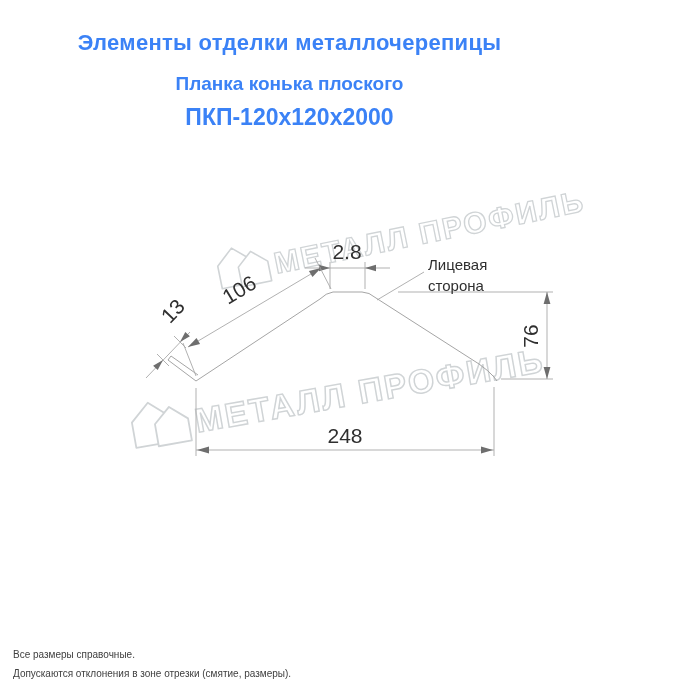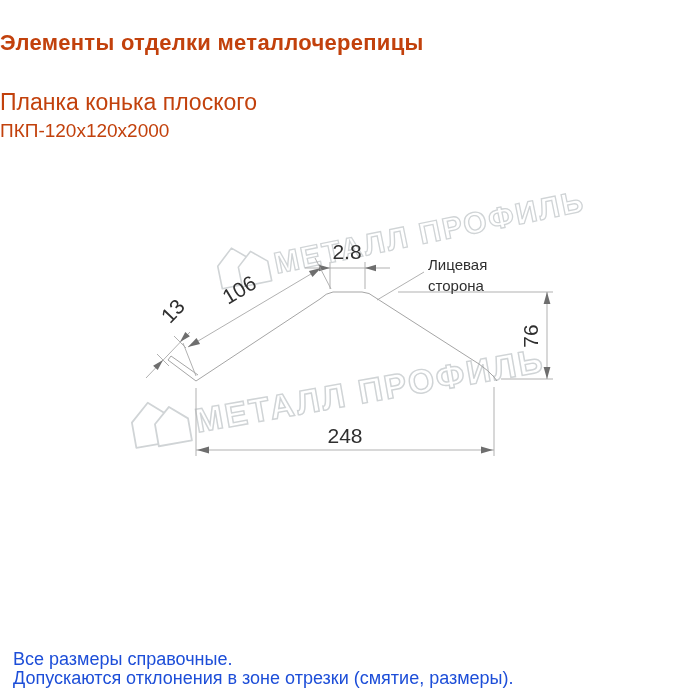--- a/index.html
+++ b/index.html
@@ -1,26 +1,26 @@
 <!DOCTYPE html>
 <html><head>
 <meta charset="utf-8">
 <style>
   html,body{margin:0;padding:0;}
   body{
     width:700px;height:700px;position:relative;overflow:hidden;
     background:#ffffff;
     font-family:"Liberation Sans", sans-serif;
   }
-  .center-text{position:absolute;left:0;width:579px;color:#c2410c;}
+  .center-text{position:absolute;left:0;width:579px;text-align:center;color:#3b82f6;}
   .page-title{top:30px;font-size:22px;font-weight:bold;letter-spacing:.3px;}
-  .product-name{top:89px;font-size:23px;font-weight:normal;}
-  .product-code{top:120px;font-size:19px;font-weight:normal;}
+  .product-name{top:73px;font-size:19px;font-weight:bold;}
+  .product-code{top:104px;font-size:23px;font-weight:bold;}
   .drawing-svg{position:absolute;left:0;top:0;}
-  .footer-note{position:absolute;left:13px;font-size:18px;color:#1d4ed8;}
+  .footer-note{position:absolute;left:13px;font-size:10px;color:#404040;}
   .note1{top:649px;}
   .note2{top:668px;}
   
   .pline{stroke:#a5a5a5;stroke-width:1;fill:none;}
   .dline{stroke:#a8a8a8;stroke-width:0.9;fill:none;}
   .arr{fill:#6e6e6e;stroke:none;}
   .dimtxt{font-family:"Liberation Sans", sans-serif;font-size:21px;fill:#2f2f2f;}
   .lbltxt{font-family:"Liberation Sans", sans-serif;font-size:15px;fill:#2f2f2f;}
   .wmtxt{
     font-family:"Liberation Sans", sans-serif;font-size:30px;font-weight:bold;

